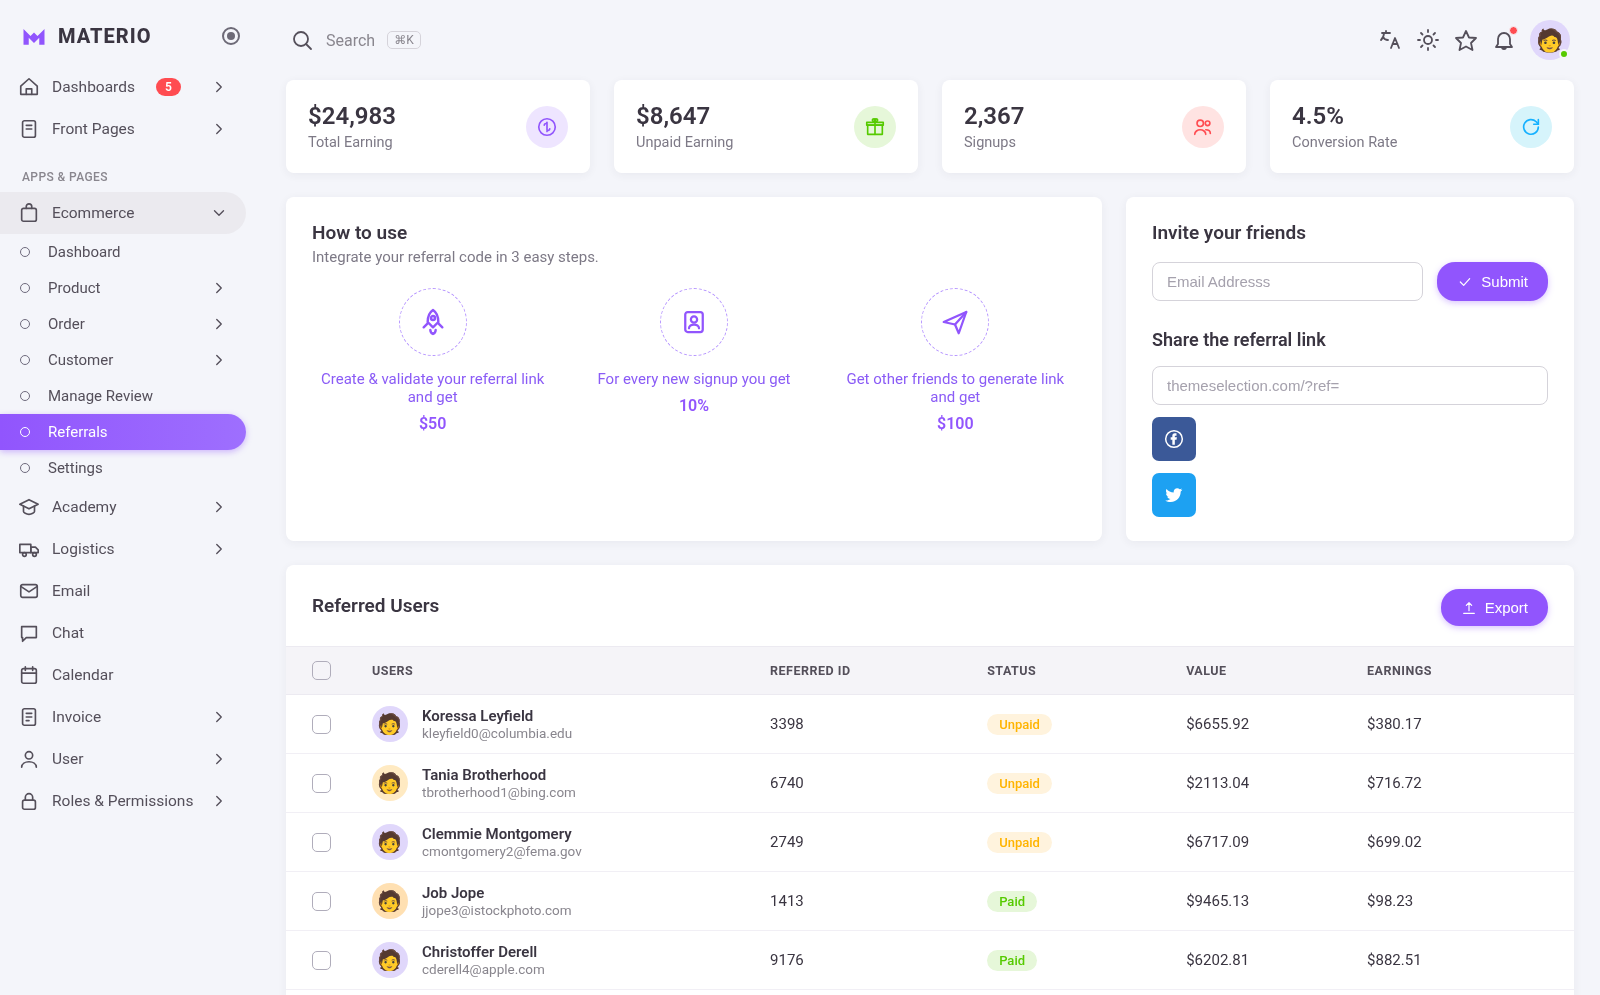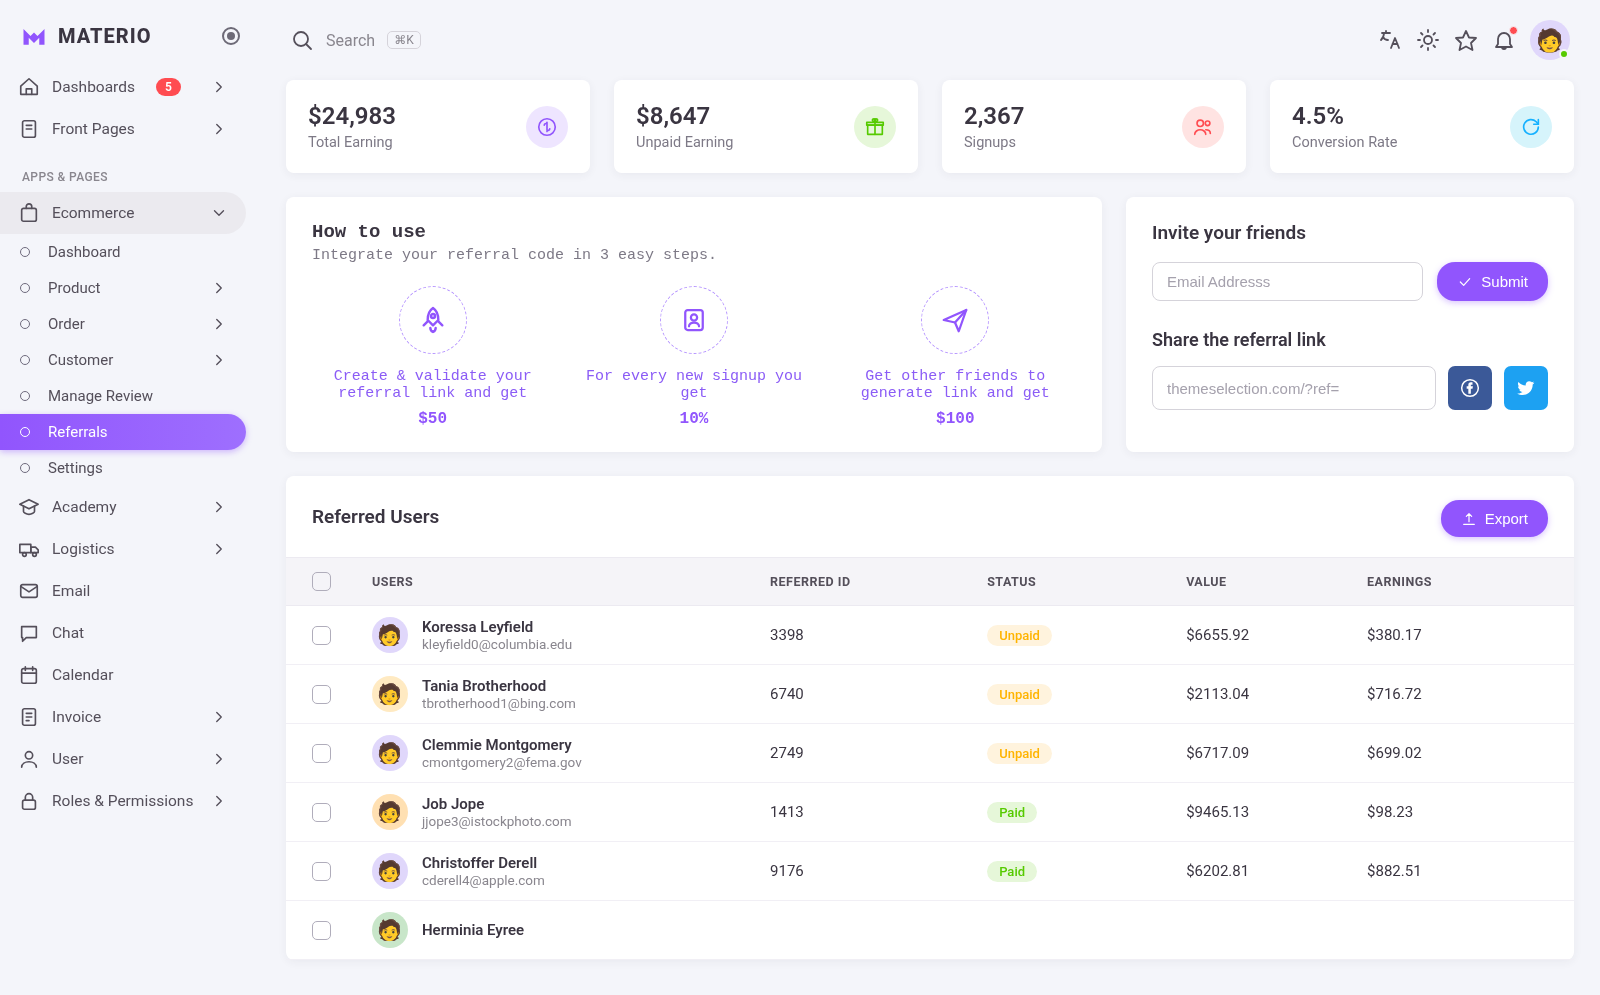--- a/index.html
+++ b/index.html
@@ -88,21 +88,21 @@
 }
 .ic-purple { background:#eee5ff; color:#9155fd; }
 .ic-green { background:#e6f7d9; color:#56ca00; }
 .ic-red { background:#ffe3e2; color:#ff4c51; }
 .ic-blue { background:#d6f4fb; color:#16b1ff; }
 
 .content-row { display:flex; gap:24px; margin-bottom:24px; }
 .card {
   background:#fff; border-radius:8px; box-shadow:0 2px 10px rgba(50,48,60,.06);
 }
-.howto { flex:1; padding:24px 26px;font-family:Liberation Mono, monospace; }
+.howto { flex:1; padding:24px 26px; }
 .card-title { font-size:19px; font-weight:600; color:#3a3541; margin-bottom:4px; }
 .card-sub { font-size:15px; color:#7d7986; margin-bottom:22px; }
 .steps { display:flex; gap:20px; }
 .step { flex:1; text-align:center; }
 .step-ic {
   width:68px; height:68px; margin:0 auto 14px; border:1.5px dashed #b695ff;
   border-radius:50%; display:flex; align-items:center; justify-content:center; color:#9155fd;
 }
 .step-text { font-size:15px; color:#8b5cf6; margin-bottom:8px; }
 .step-amt { font-size:16px; font-weight:600; color:#9155fd; }
@@ -114,21 +114,21 @@
 }
 .input::placeholder { color:#a5a1ad; }
 .btn-primary {
   background:#9155fd; color:#fff; border:none; padding:10px 20px;
   border-radius:18px; font-size:15px; font-weight:500; cursor:pointer;
   display:flex; align-items:center; gap:8px; box-shadow:0 2px 6px rgba(145,85,253,.35);
 }
 .invite-row { display:flex; gap:14px; margin-bottom:28px; }
 .invite-row .input { flex:1; }
 .share-title { font-size:18px; font-weight:600; color:#3a3541; margin-bottom:16px; }
-.share-row { display:flex; gap:12px; }
+.share-row { display:flex; gap:12px;flex-direction:column; }
 .share-row .input { flex:1; }
 .social-btn {
   width:44px; height:44px; border-radius:7px; display:flex;
   align-items:center; justify-content:center; color:#fff; cursor:pointer;
 }
 .fb { background:#3b5998; }
 .tw { background:#1da1f2; }
 
 .users-card { padding:0; }
 .users-head {

